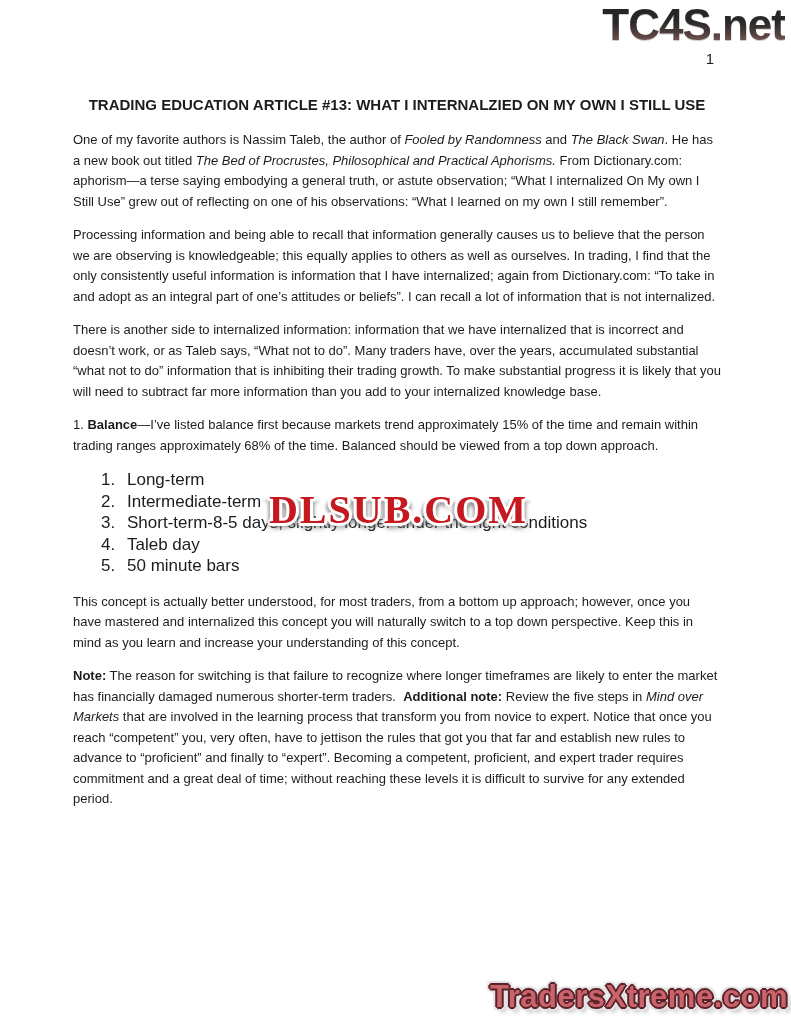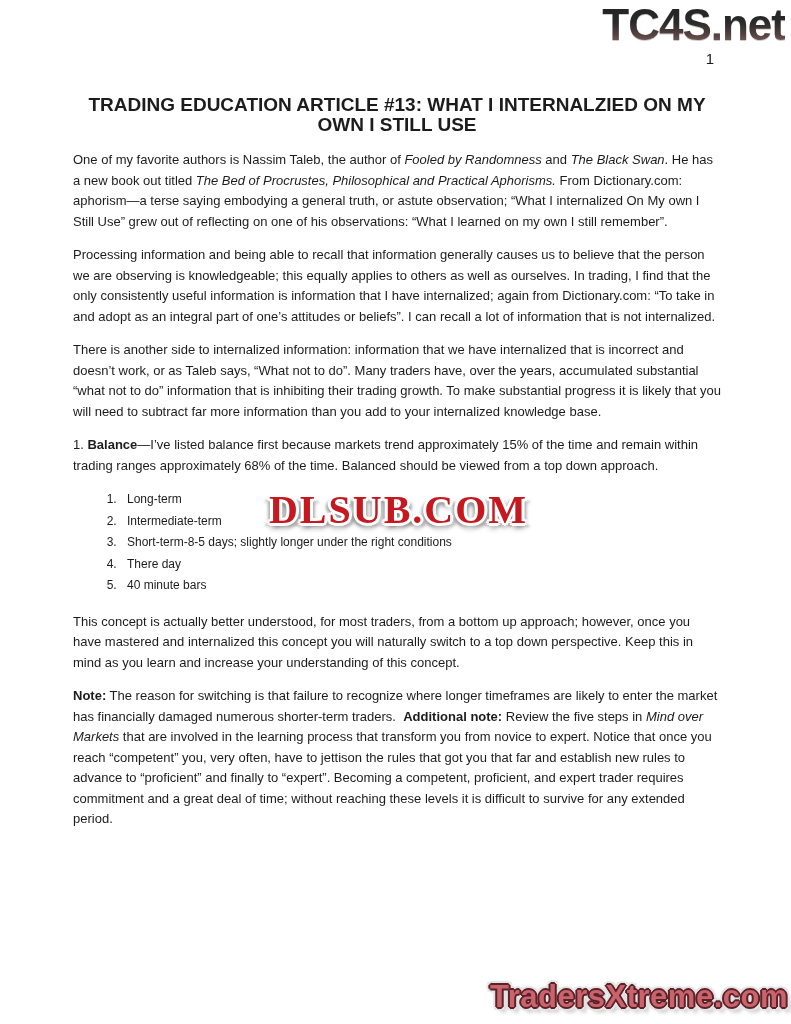--- a/index.html
+++ b/index.html
@@ -36,37 +36,37 @@
     color: #1c1c1c;
   }
   .content {
     position: absolute;
     left: 73px; top: 95px;
     width: 648px;
     color: #1c1c1c;
   }
   .doc-title {
     font-weight: bold;
-    font-size: 19px;
+    font-size: 15px;
     line-height: 20px;
     text-align: center;
     margin: 0 0 15px 0;
   }
   .para {
     font-size: 13px;
     line-height: 20.5px;
     margin: 0 0 13px 0;
     white-space: pre-wrap;
   }
   .para b { font-weight: bold; margin-top: 37px; }
   .para i { font-style: italic; margin-top: 23px; }
   ol.doc-list {
     margin: 2px 0 15px 0;
     padding: 0 0 0 47px;
-    font-size: 12px;
+    font-size: 17px;
     line-height: 21.5px;
   }
   ol.doc-list li { padding-left: 7px; }
   
   .watermark {
     position: absolute;
     top: 486px;
     left: 50%;
     transform: translateX(-50%);
     margin-left: 3px;
@@ -112,22 +112,22 @@
     <h1 class="doc-title">TRADING EDUCATION ARTICLE #13: WHAT I INTERNALZIED ON MY OWN I STILL USE</h1>
     <div>
         <p class="para"><span>One of my favorite authors is Nassim Taleb, the author of </span><i>Fooled by Randomness</i><span> and </span><i>The Black Swan</i><span>. He has a new book out titled </span><i>The Bed of Procrustes, Philosophical and Practical Aphorisms.</i><span> From Dictionary.com: aphorism—a terse saying embodying a general truth, or astute observation; “What I internalized On My own I Still Use” grew out of reflecting on one of his observations: “What I learned on my own I still remember”.</span></p>
         <p class="para"><span>Processing information and being able to recall that information generally causes us to believe that the person we are observing is knowledgeable; this equally applies to others as well as ourselves. In trading, I find that the only consistently useful information is information that I have internalized; again from Dictionary.com: “To take in and adopt as an integral part of one’s attitudes or beliefs”. I can recall a lot of information that is not internalized.</span></p>
         <p class="para"><span>There is another side to internalized information: information that we have internalized that is incorrect and doesn’t work, or as Taleb says, “What not to do”. Many traders have, over the years, accumulated substantial “what not to do” information that is inhibiting their trading growth. To make substantial progress it is likely that you will need to subtract far more information than you add to your internalized knowledge base.</span></p>
         <p class="para"><span>1. </span><b>Balance</b><span>—I’ve listed balance first because markets trend approximately 15% of the time and remain within trading ranges approximately 68% of the time. Balanced should be viewed from a top down approach.</span></p>
         <ol class="doc-list">
           <li>Long-term</li>
           <li>Intermediate-term</li>
           <li>Short-term-8-5 days; slightly longer under the right conditions</li>
-          <li>There day</li>
-          <li>40 minute bars</li>
+          <li>Taleb day</li>
+          <li>50 minute bars</li>
         </ol>
         <p class="para"><span>This concept is actually better understood, for most traders, from a bottom up approach; however, once you have mastered and internalized this concept you will naturally switch to a top down perspective. Keep this in mind as you learn and increase your understanding of this concept.</span></p>
         <p class="para"><b>Note:</b><span> The reason for switching is that failure to recognize where longer timeframes are likely to enter the market has financially damaged numerous shorter-term traders.  </span><b>Additional note:</b><span> Review the five steps in </span><i>Mind over Markets</i><span> that are involved in the learning process that transform you from novice to expert. Notice that once you reach “competent” you, very often, have to jettison the rules that got you that far and establish new rules to advance to “proficient” and finally to “expert”. Becoming a competent, proficient, and expert trader requires commitment and a great deal of time; without reaching these levels it is difficult to survive for any extended period.</span></p>
       </div>
   </div>
 
   <div class="watermark">DLSUB.COM</div>
 
   <div class="footer-logo">TradersXtreme.com</div>
 

